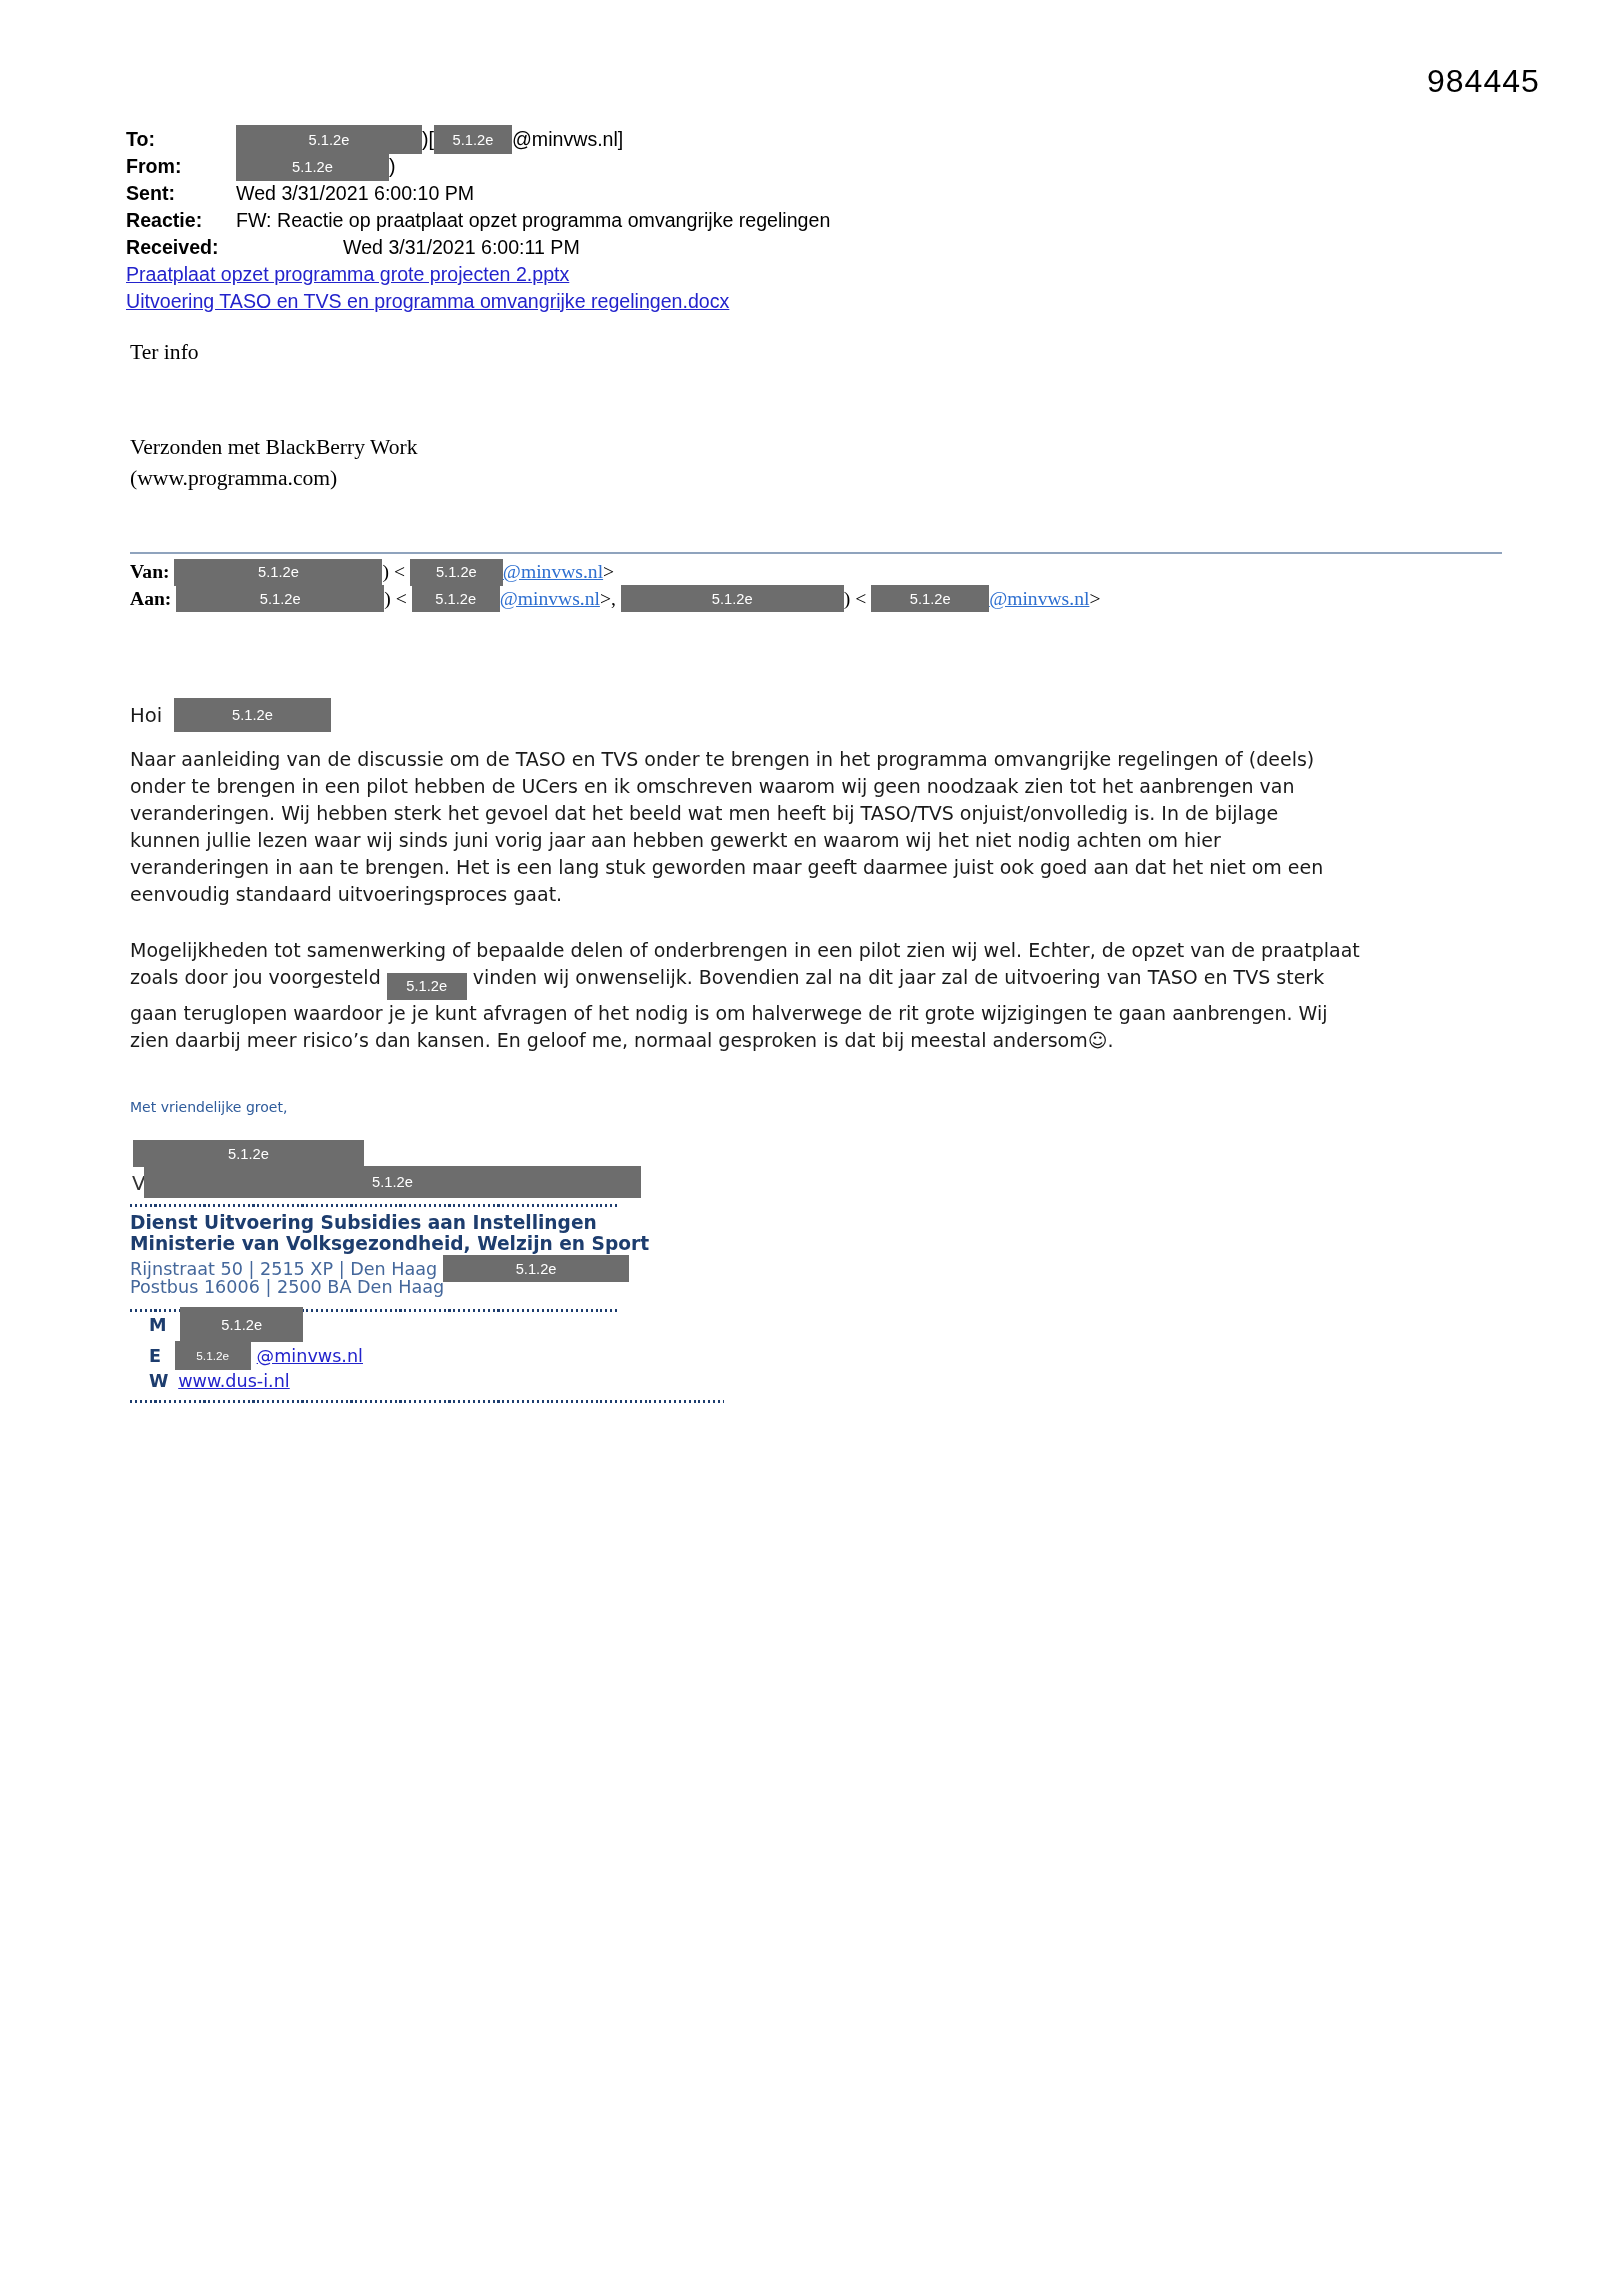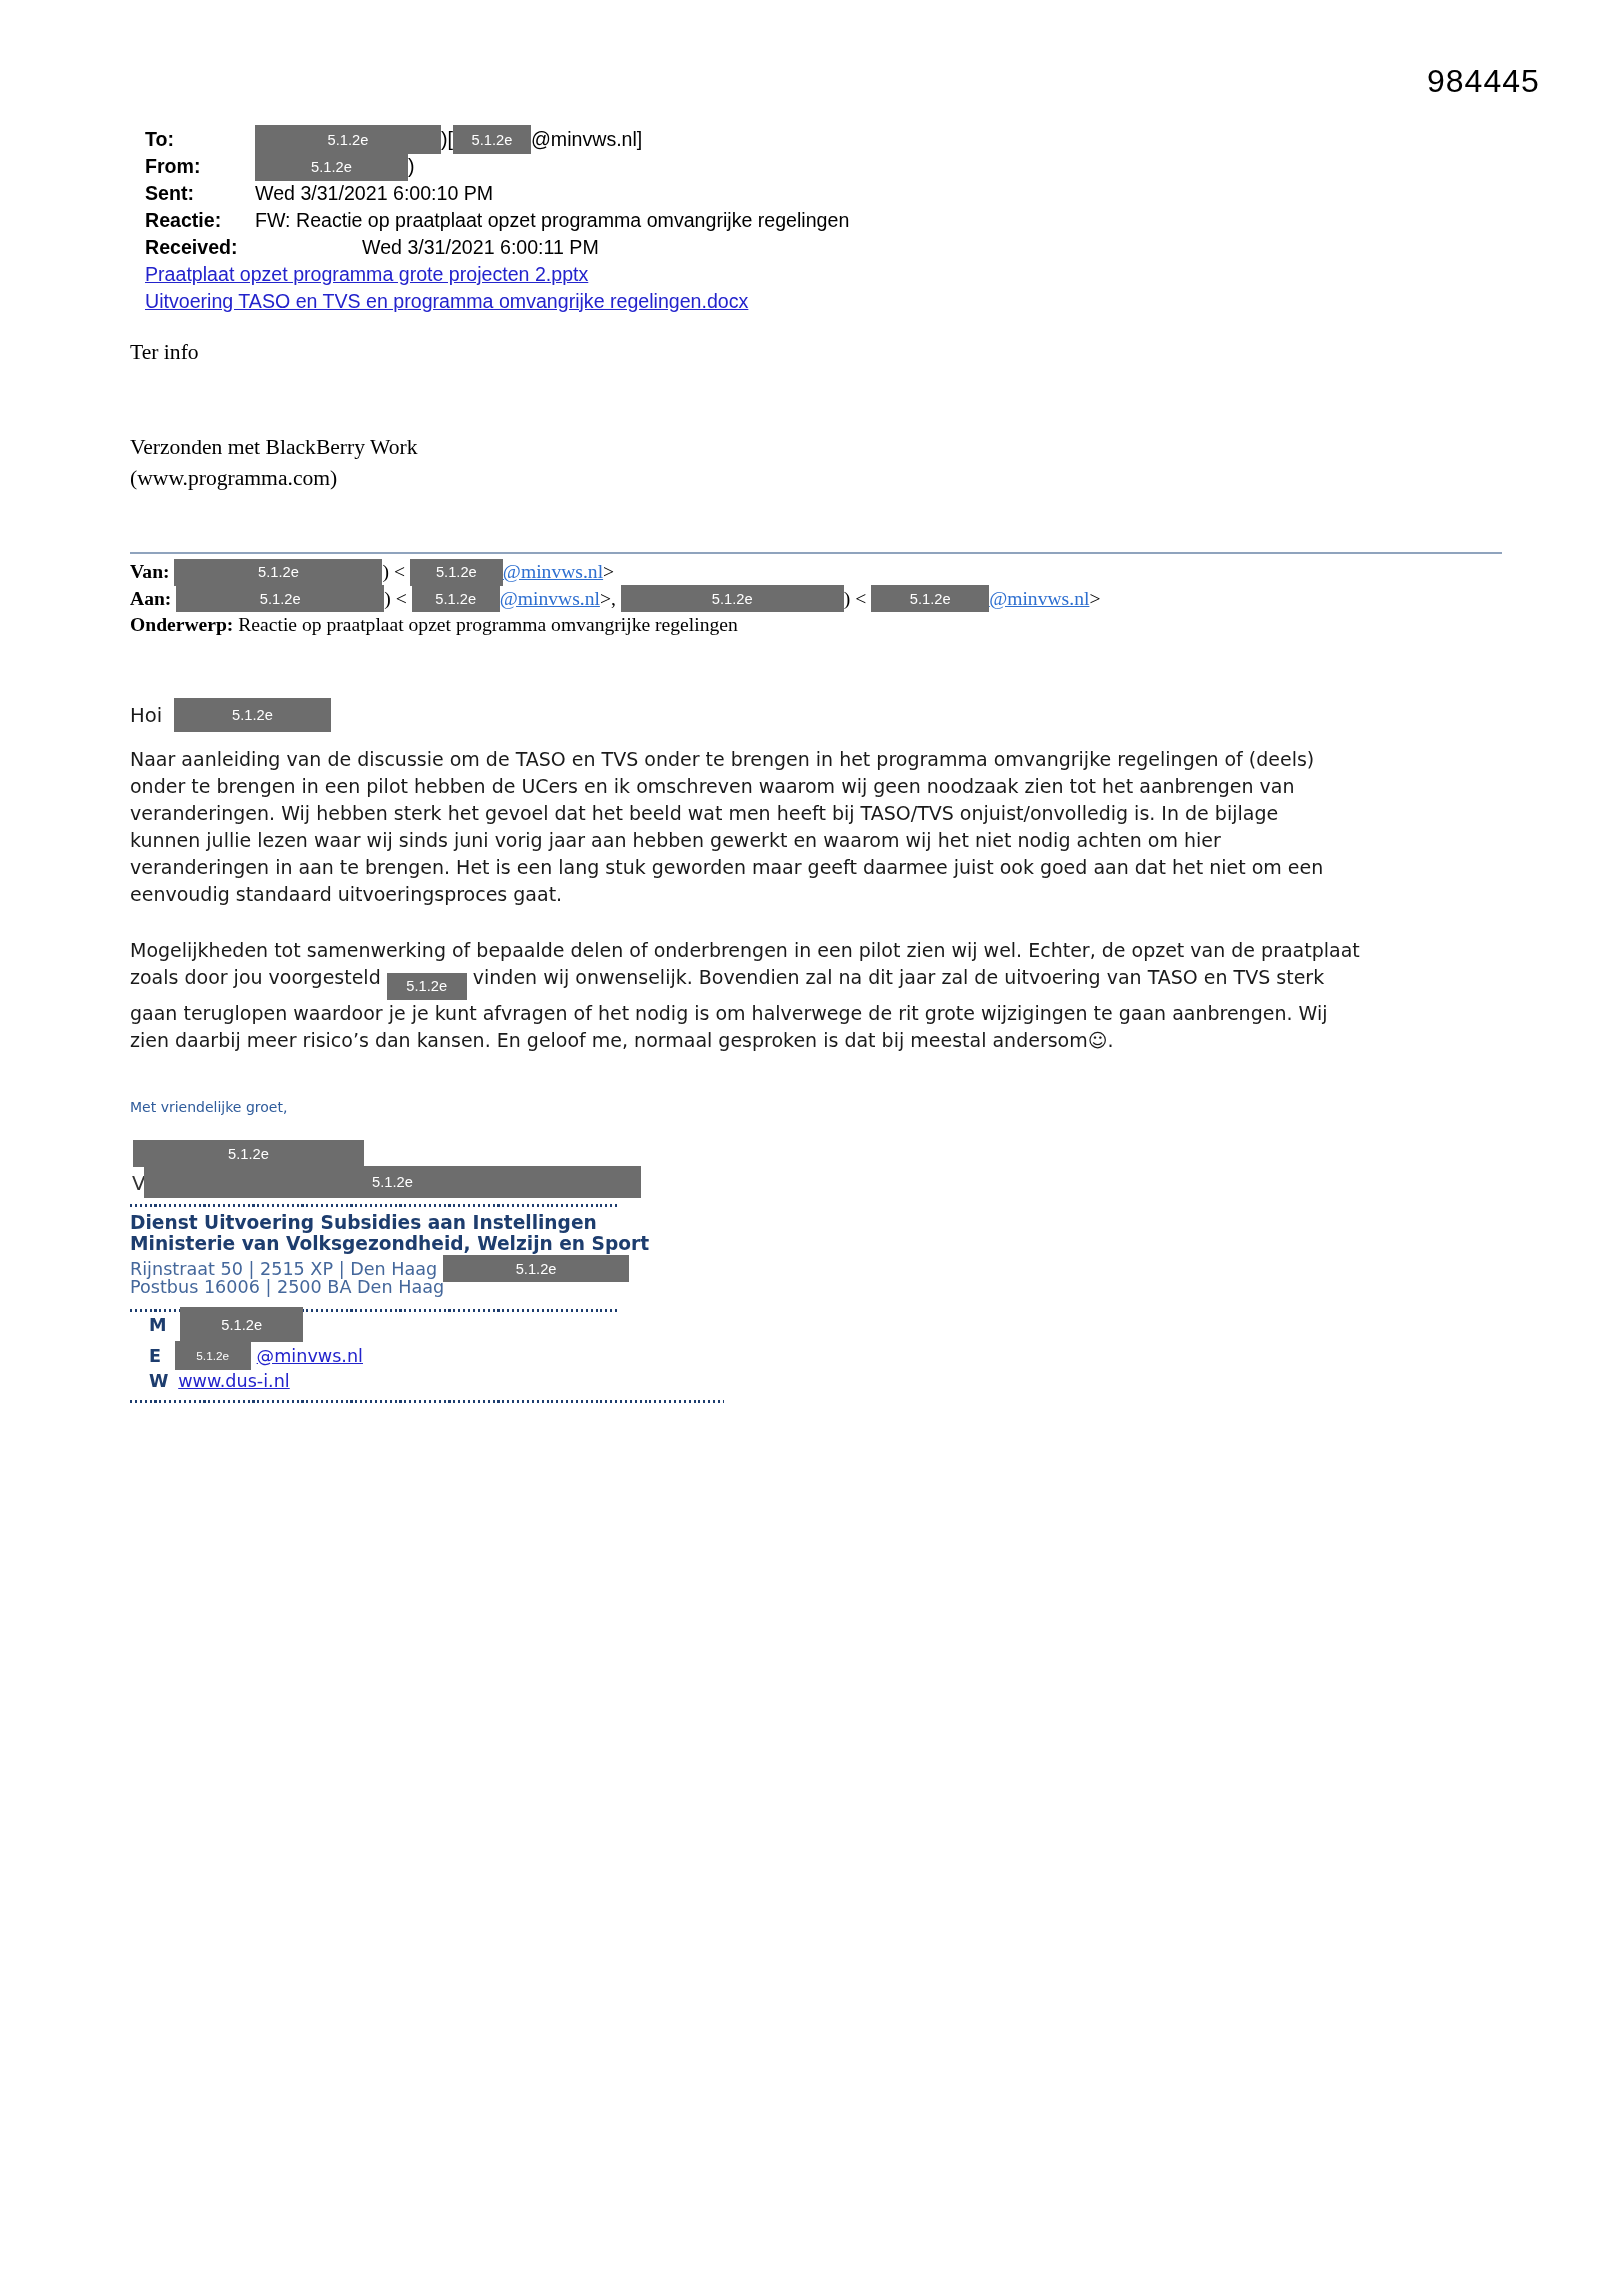--- a/index.html
+++ b/index.html
@@ -10,21 +10,21 @@
   .doc-number { position:absolute; left:1427px; top:63px; font-size:32px; letter-spacing:1px;
                 font-family:"Liberation Sans",sans-serif; color:#000; }
 
   
   .redact { display:inline-flex; align-items:center; justify-content:center; flex:none;
             background:#6d6d6d; color:#ffffff; font-family:"Liberation Sans",sans-serif;
             font-size:14.7px; height:28px; vertical-align:middle; }
   .redact.small-text { font-size:11.8px; }
 
   
-  .outer-header { position:absolute; left:145px; top:126px; font-size:19.6px; }
+  .outer-header { position:absolute; left:126px; top:126px; font-size:19.6px; }
   .oh-row { display:flex; align-items:center; height:27px; white-space:pre; }
   .oh-label { font-weight:bold; width:110px; flex:none; }
   .oh-row .redact { height:29px; }
   .received-indent { margin-left:107px; }
   .attach-link { display:block; height:27px; line-height:27px; color:#2323cc;
                  text-decoration:underline; width:max-content; }
 
   .ter-info { position:absolute; left:130px; top:340px; font-family:"Liberation Serif",serif; font-size:21.6px; }
   .blackberry { position:absolute; left:130px; top:432px; font-family:"Liberation Serif",serif;
                 font-size:21.6px; line-height:31px; }
@@ -138,24 +138,20 @@
       <span>) &lt; </span>
       <span class="redact" style="width:88px">5.1.2e</span>
       <a href="#" class="serif-link">@minvws.nl</a>
       <span>&gt;, </span>
       <span class="redact" style="width:223px">5.1.2e</span>
       <span>) &lt; </span>
       <span class="redact" style="width:118px">5.1.2e</span>
       <a href="#" class="serif-link">@minvws.nl</a>
       <span>&gt;</span>
     </div>
-    <div class="ih-row">
-      <span class="ih-label">Onderwerp:</span>
-      <span> Reactie op praatplaat opzet programma omvangrijke regelingen</span>
-    </div>
   </div>
 
   <div class="greeting-row">
     <span>Hoi</span>
     <span class="redact">5.1.2e</span>
   </div>
 
   <div class="para para1 body-text">Naar aanleiding van de discussie om de TASO en TVS onder te brengen in het programma omvangrijke regelingen of (deels)
 onder te brengen in een pilot hebben de UCers en ik omschreven waarom wij geen noodzaak zien tot het aanbrengen van
 veranderingen. Wij hebben sterk het gevoel dat het beeld wat men heeft bij TASO/TVS onjuist/onvolledig is. In de bijlage

